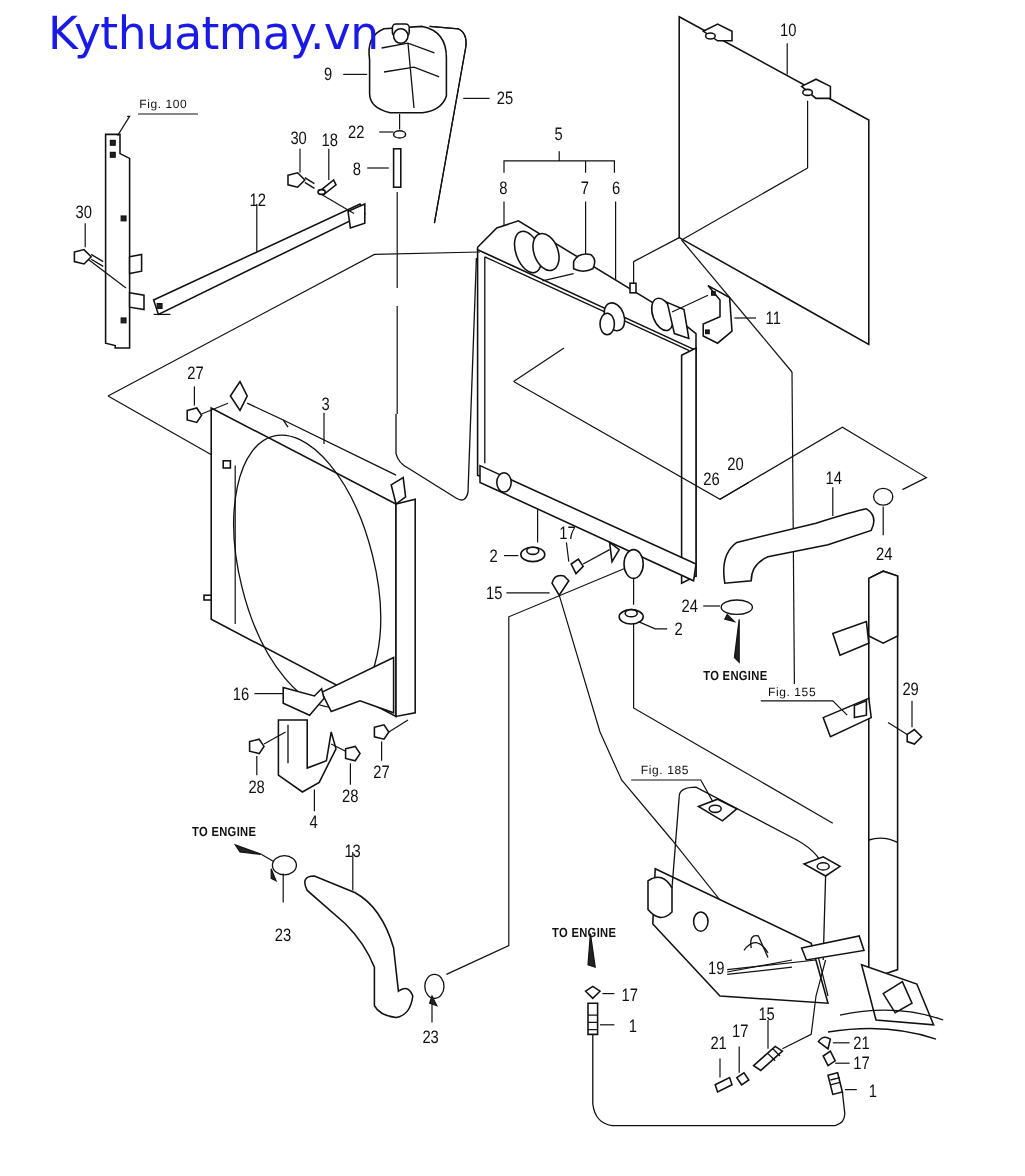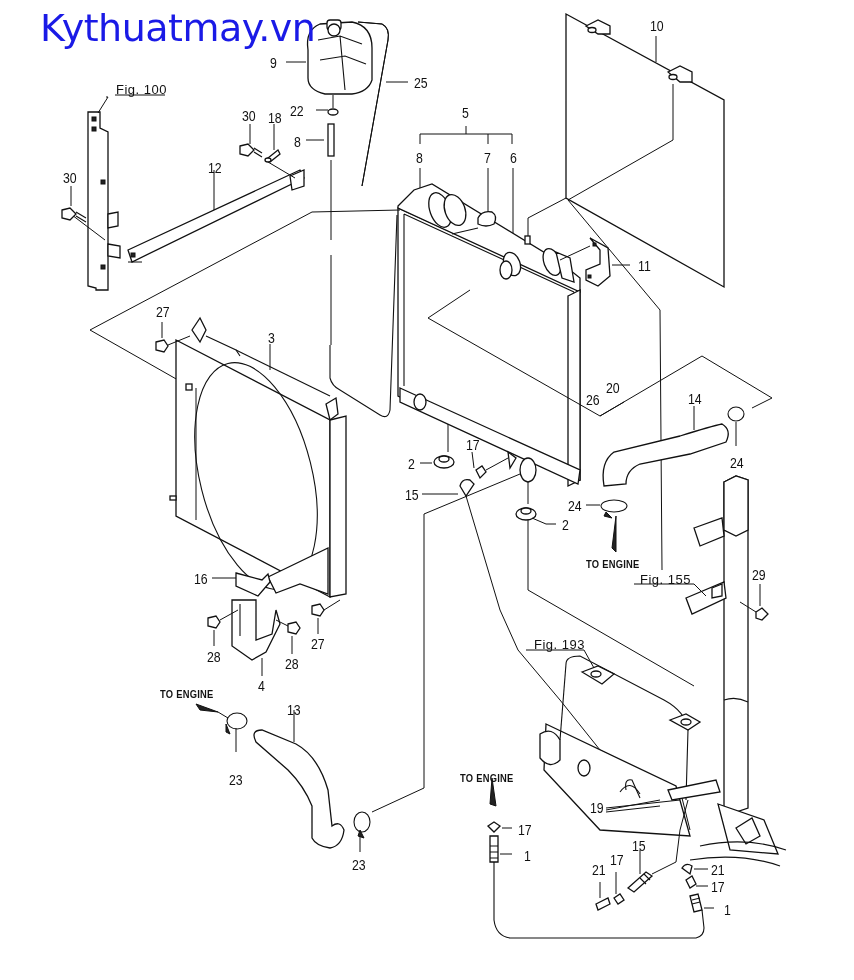--- a/index.html
+++ b/index.html
@@ -1,20 +1,20 @@
 <!DOCTYPE html>
 <html><head>
 <meta charset="utf-8">
 <style>
   html,body{margin:0;padding:0;background:#ffffff;}
   body{width:854px;height:980px;position:relative;overflow:hidden;font-family:"Liberation Sans","DejaVu Sans",sans-serif;}
   #stage{position:absolute;left:0;top:0;width:854px;height:932px;}
   .watermark{position:absolute;left:40px;top:6px;font-family:"DejaVu Sans","Liberation Sans",sans-serif;font-size:38px;color:#1a1ae6;letter-spacing:-0.5px;line-height:44px;}
   .lbl{position:absolute;font-family:"Liberation Sans Narrow","Liberation Sans",sans-serif;font-size:15px;color:#111;line-height:15px;transform:scaleX(0.82);transform-origin:left top;white-space:nowrap;}
-  .ref{position:absolute;font-family:"Liberation Sans",sans-serif;font-size:13px;color:#111;letter-spacing:0.5px;white-space:nowrap;}
+  .ref{position:absolute;font-family:"Liberation Sans",sans-serif;font-size:10px;color:#111;letter-spacing:0.5px;white-space:nowrap;}
   .eng{position:absolute;font-family:"Liberation Sans",sans-serif;font-size:11px;font-weight:bold;color:#111;letter-spacing:0.3px;white-space:nowrap;transform:scaleX(0.85);transform-origin:left top;}
   svg{position:absolute;left:0;top:0;}
   .ln{stroke:#111;stroke-width:1;fill:none;}
   .pt{stroke:#111;stroke-width:1.3;fill:#fff;}
   .pt2{stroke:#111;stroke-width:1.1;fill:none;}
   .dk{fill:#222;stroke:#111;stroke-width:1;}
 </style>
 </head>
 <body>
 
@@ -270,21 +270,21 @@
     <line class="ln" x1="704" y1="908" x2="714" y2="908"></line>
 
     <path class="ln" d="M606,808 L680,800"></path>
     <path class="pt2" d="M626,790 Q624,778 632,780 L640,798"></path>
   </svg>
 
   <div class="watermark">Kythuatmay.vn</div>
 
   <div class="ref" style="left:116px;top:82px;">Fig. 100</div>
   <div class="ref" style="left:640px;top:572px;">Fig. 155</div>
-  <div class="ref" style="left:534px;top:637px;">Fig. 193</div>
+  <div class="ref" style="left:534px;top:637px;">Fig. 185</div>
 
   <div class="eng" style="left:586px;top:558px;">TO ENGINE</div>
   <div class="eng" style="left:160px;top:688px;">TO ENGINE</div>
   <div class="eng" style="left:460px;top:772px;">TO ENGINE</div>
 
   <div class="lbl" style="left:270px;top:55px;">9</div>
   <div class="lbl" style="left:414px;top:75px;">25</div>
   <div class="lbl" style="left:290px;top:103px;">22</div>
   <div class="lbl" style="left:242px;top:108px;">30</div>
   <div class="lbl" style="left:268px;top:110px;">18</div>

